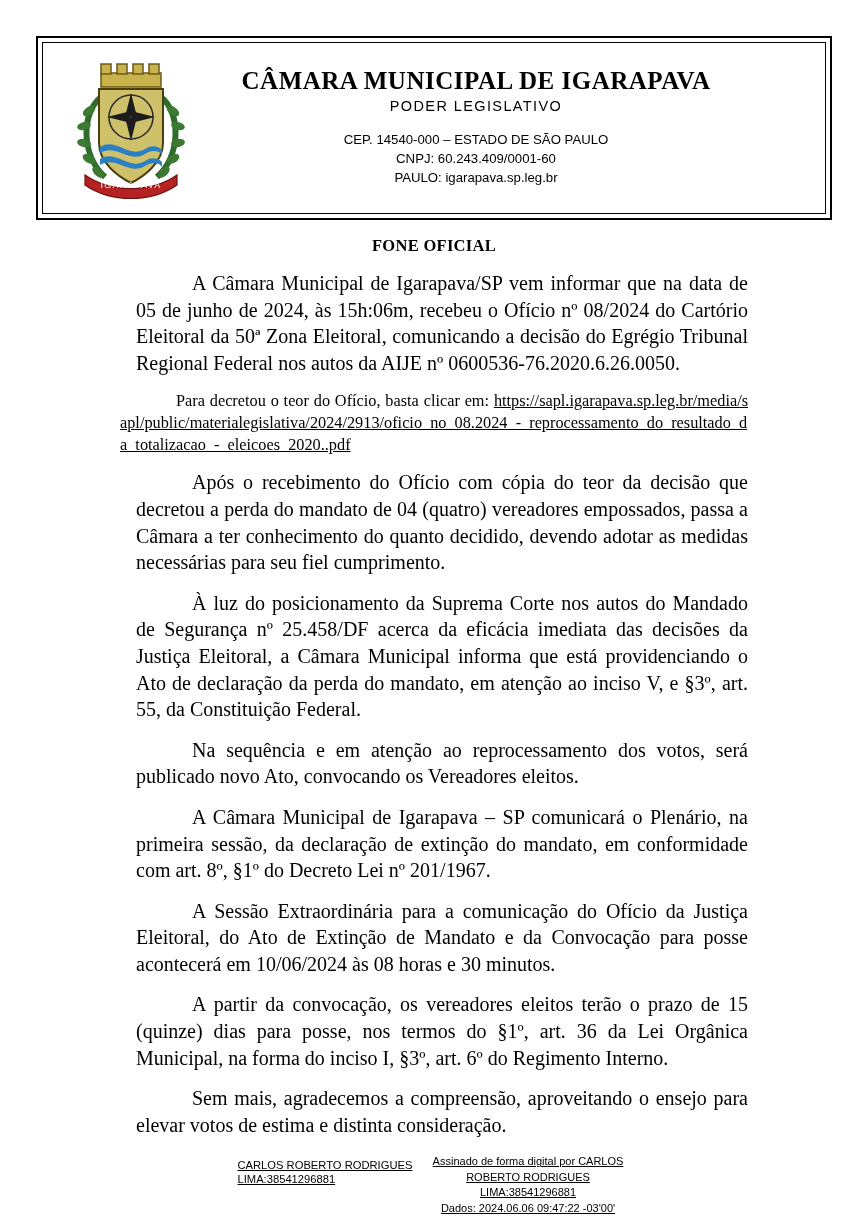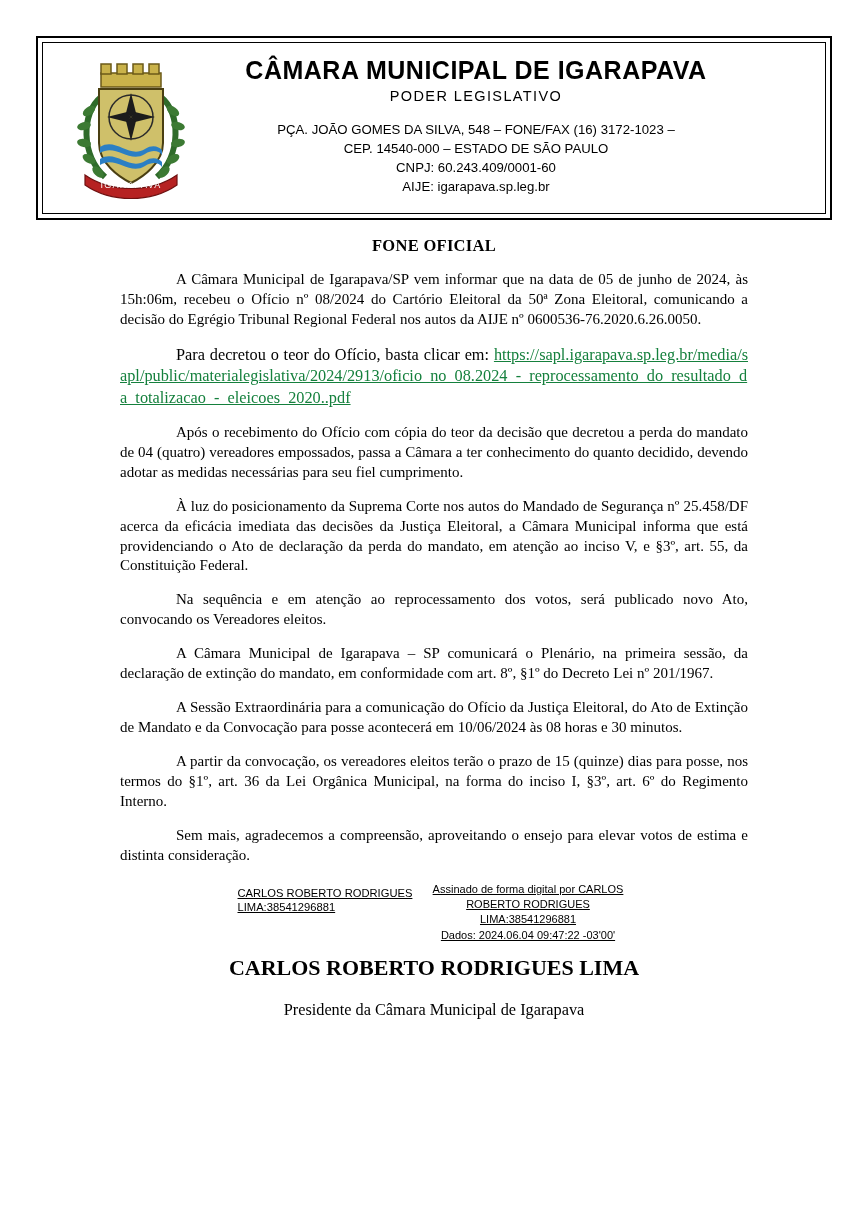--- a/index.html
+++ b/index.html
@@ -45,21 +45,21 @@
     position: relative;
     margin-left: 18px;
     margin-right: 6px;
   }
   .head-text {
     flex: 1;
     text-align: center;
     padding-right: 60px;
   }
   .head-title {
-    font-family: Liberation Sans, sans-serif;
+    font-family: Liberation Serif, serif;
     font-weight: bold;
     font-size: 25px;
     letter-spacing: 0.5px;
     line-height: 1.1;
     margin-bottom: 3px;
   }
   .head-sub {
     font-family: "Liberation Sans", sans-serif;
     font-size: 14.5px;
     letter-spacing: 1.4px;
@@ -77,28 +77,28 @@
     box-sizing: border-box;
   }
   .doc-title {
     text-align: center;
     font-weight: bold;
     font-size: 16.5px;
     margin: 0 0 14px 0;
     letter-spacing: 0.3px;
   }
   p.para {
-    font-size: 15px;
+    font-size: 20px;
     line-height: 1.33;
     text-align: justify;
     text-indent: 56px;
-    margin: 0 0 14px 0;
+    margin: 0 0 14px 16px;
   }
   .link {
-    color: #15803d;
+    color: #000000;
     word-break: break-all;
   }
   .para-link {
     text-align: justify;
     text-indent: 56px;
     font-size: 16.3px;
     line-height: 1.33;
     margin: 0 0 14px 0;
   }
   .closing {
@@ -198,24 +198,23 @@
           <polygon points="76,82 60,66 70,76" fill="#444"></polygon>
 
           <path d="M14 124 C40 142, 80 142, 106 124 L106 134 C80 152, 40 152, 14 134 Z" fill="#b62222" stroke="#6e1111" stroke-width="1.2"></path>
           <text x="60" y="137" font-family="Liberation Sans, sans-serif" font-size="9" fill="#ffffff" text-anchor="middle" letter-spacing="1.2">IGARAPAVA</text>
         </svg>
       </div>
 
       <div class="head-text">
         <div class="head-title">CÂMARA MUNICIPAL DE IGARAPAVA</div>
         <div class="head-sub">PODER LEGISLATIVO</div>
-        <div class="head-line">PÇA. JOÃO GOMES DA SILVA, 548 – FONE/FAX (16) 3172-1023 –</div>
         <div class="head-line">CEP. 14540-000 – ESTADO DE SÃO PAULO</div>
         <div class="head-line">CNPJ: 60.243.409/0001-60</div>
-        <div class="head-line">AIJE: igarapava.sp.leg.br</div>
+        <div class="head-line">PAULO: igarapava.sp.leg.br</div>
       </div>
 
     </div>
   </div>
 
   <div class="doc-body">
 
     <div class="doc-title">FONE OFICIAL</div>
 
     <p class="para">A Câmara Municipal de Igarapava/SP vem informar que na data de 05 de junho de 2024, às 15h:06m, recebeu o Ofício nº 08/2024 do Cartório Eleitoral da 50ª Zona Eleitoral, comunicando a decisão do Egrégio Tribunal Regional Federal nos autos da AIJE nº 0600536-76.2020.6.26.0050.</p>
@@ -233,21 +232,21 @@
     <p class="para">A partir da convocação, os vereadores eleitos terão o prazo de 15 (quinze) dias para posse, nos termos do §1º, art. 36 da Lei Orgânica Municipal, na forma do inciso I, §3º, art. 6º do Regimento Interno.</p>
     <p class="para">Sem mais, agradecemos a compreensão, aproveitando o ensejo para elevar votos de estima e distinta consideração.</p>
 
 
     <div class="sig-block">
       <div class="sig-stamp">
         <div class="sig-name-small">CARLOS ROBERTO RODRIGUES LIMA:38541296881</div>
         <div class="sig-meta">
           <div>Assinado de forma digital por CARLOS</div>
           <div>ROBERTO RODRIGUES LIMA:38541296881</div>
-          <div>Dados: 2024.06.04 09:47:22 -03'00'</div>
+          <div>Dados: 2024.06.06 09:47:22 -03'00'</div>
         </div>
       </div>
       <div class="sig-fullname">CARLOS ROBERTO RODRIGUES LIMA</div>
       <div class="sig-role">Presidente da Câmara Municipal de Igarapava</div>
     </div>
 
   </div>
 </div>
 
 </body></html>

